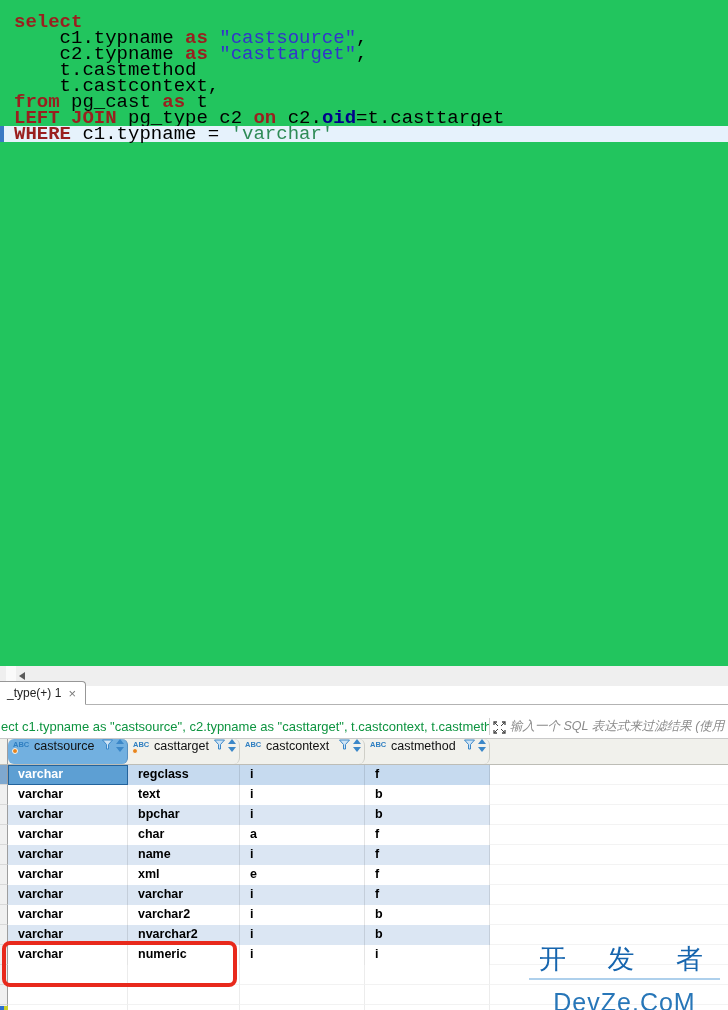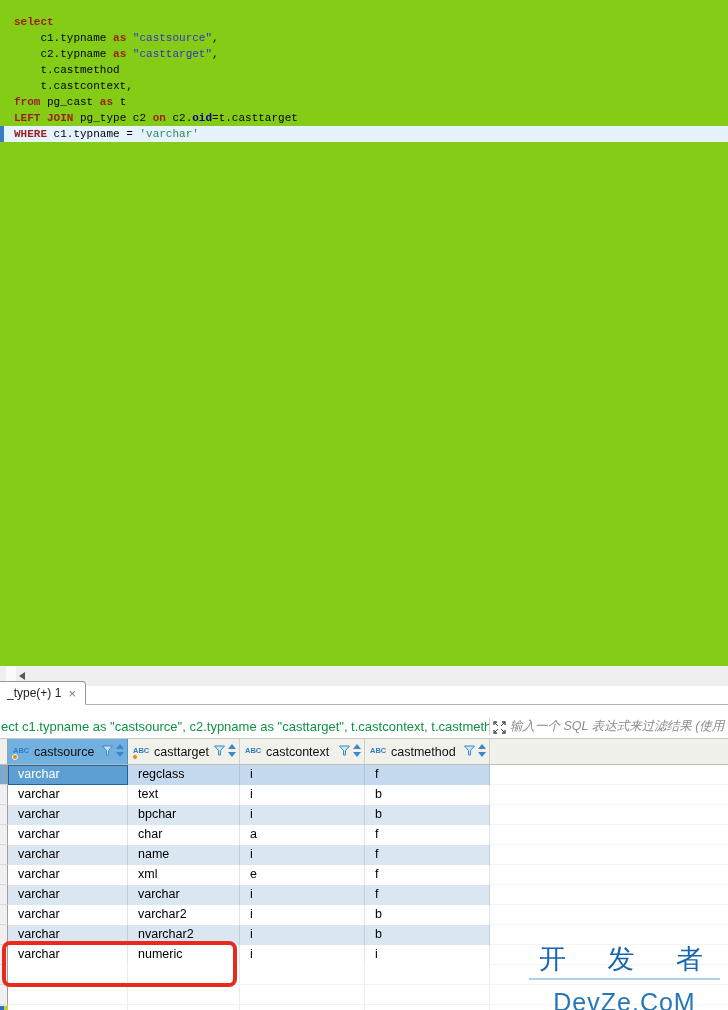--- a/index.html
+++ b/index.html
@@ -1,22 +1,22 @@
 <!DOCTYPE html>
 <html><head>
 <meta charset="utf-8">
 <style>
   * { margin:0; padding:0; box-sizing:border-box; }
   html,body { width:728px; height:1010px; overflow:hidden; }
   .screen { position:relative; width:728px; height:1010px; background:#fff;
             font-family:"Liberation Sans", sans-serif; overflow:hidden; }
 
   
-  .editor { position:absolute; top:0; left:0; width:728px; height:666px; background:#84cc16;
-            font-family:"Liberation Mono", monospace; font-size:11px; line-height:16px; padding-top:14px; }
+  .editor { position:absolute; top:0; left:0; width:728px; height:666px; background:#22c55e;
+            font-family:"Liberation Mono", monospace; font-size:19px; line-height:16px; padding-top:14px; }
   .code-line { position:relative; height:16px; white-space:pre; padding-left:14px; color:#000; }
   .code-line.hl { background:#e6f2fc; }
   .line-marker { position:absolute; left:0; top:0; width:4px; height:16px; background:#3a79c4; }
   .kw  { color:#9a1f1f; font-weight:bold; }
   .str { color:#3333cc; }
   .sstr{ color:#2e8b57; }
   .oid { color:#00008b; font-weight:bold; }
 
   
   .hstrip { position:absolute; top:666px; left:0; width:728px; height:20px; background:#efefef; }
@@ -39,34 +39,34 @@
                  white-space:nowrap; overflow:hidden; }
   .vsep { width:1px; height:17px; background:#d0d0d0; }
   .expand-icon { width:13px; height:13px; margin:0 4px 0 3px; flex:none; }
   .filter-placeholder { flex:1; font-size:12.5px; font-style:italic; color:#8a8a8a;
                         white-space:nowrap; overflow:hidden; }
 
   
   .grid { position:absolute; top:739px; left:0; width:728px; bottom:0; background:#fff; }
   .ghead { display:flex; height:26px; background:#f1f1ec; border-bottom:1px solid #bdbdb6; }
   .gh-rh { width:8px; flex:none; background:#f1f1ec; border-right:1px solid #9e9e9e; }
-  .gh-cell { display:flex; align-items:center; gap:3px; padding:0 3px 0 5px; flex:none;
-             border-right:1px solid #cfcfc8; font-size:12.5px; color:#111; }
+  .gh-cell { display:flex; gap:3px; padding:0 3px 0 5px; flex:none;
+             border-right:1px solid #cfcfc8; font-size:12.5px; color:#111;border-radius:6px; }
   .gh-cell.sel { background:#72b0e0; border-right-color:#568fc0; }
   .gh-label { flex:1; overflow:hidden; white-space:nowrap; }
   .gh-rest { flex:1; }
   .abc { position:relative; width:18px; height:13px; flex:none; }
   .abc-t { position:absolute; top:1px; left:0; font-size:7.5px; font-weight:bold; color:#2f7fc1; }
   .abc-dot { position:absolute; left:-1px; bottom:-2px; width:6px; height:6px; border-radius:50%;
              background:#e8841a; border:1px solid #f6f6f2; }
 
   .grow { display:flex; height:20px; font-size:12.5px; color:#000; }
   .rh { width:8px; flex:none; background:#f0f0f0; border-right:1px solid #9e9e9e; border-bottom:1px solid #d9d9d9; }
   .cell { flex:none; padding:2px 4px 0 10px; overflow:hidden; white-space:nowrap;
-          border-right:1px solid rgba(0,0,0,0.10); }
+          border-right:1px solid rgba(0,0,0,0.10);font-weight:bold; }
   .rest { flex:1; border-bottom:1px solid #f3f3f3; background:#fff; }
   .grow.stripe .cell { background:#dbe6f3; }
   .grow.plain  .cell { background:#fff; }
   .grow.sel .cell { background:#c6daef; }
   .grow.sel .cell.first { background:#5d9fd3; color:#fff; outline:1.5px solid #23639c; outline-offset:-1.5px; }
   .grow.sel .rh { background:#7fa8cf; }
   .grow.empty .cell { background:#fff; border-right:1px solid #ececec; border-bottom:1px solid #f2f2f2; }
 
   
   .redbox { position:absolute; left:2px; top:941px; width:235px; height:46px;

